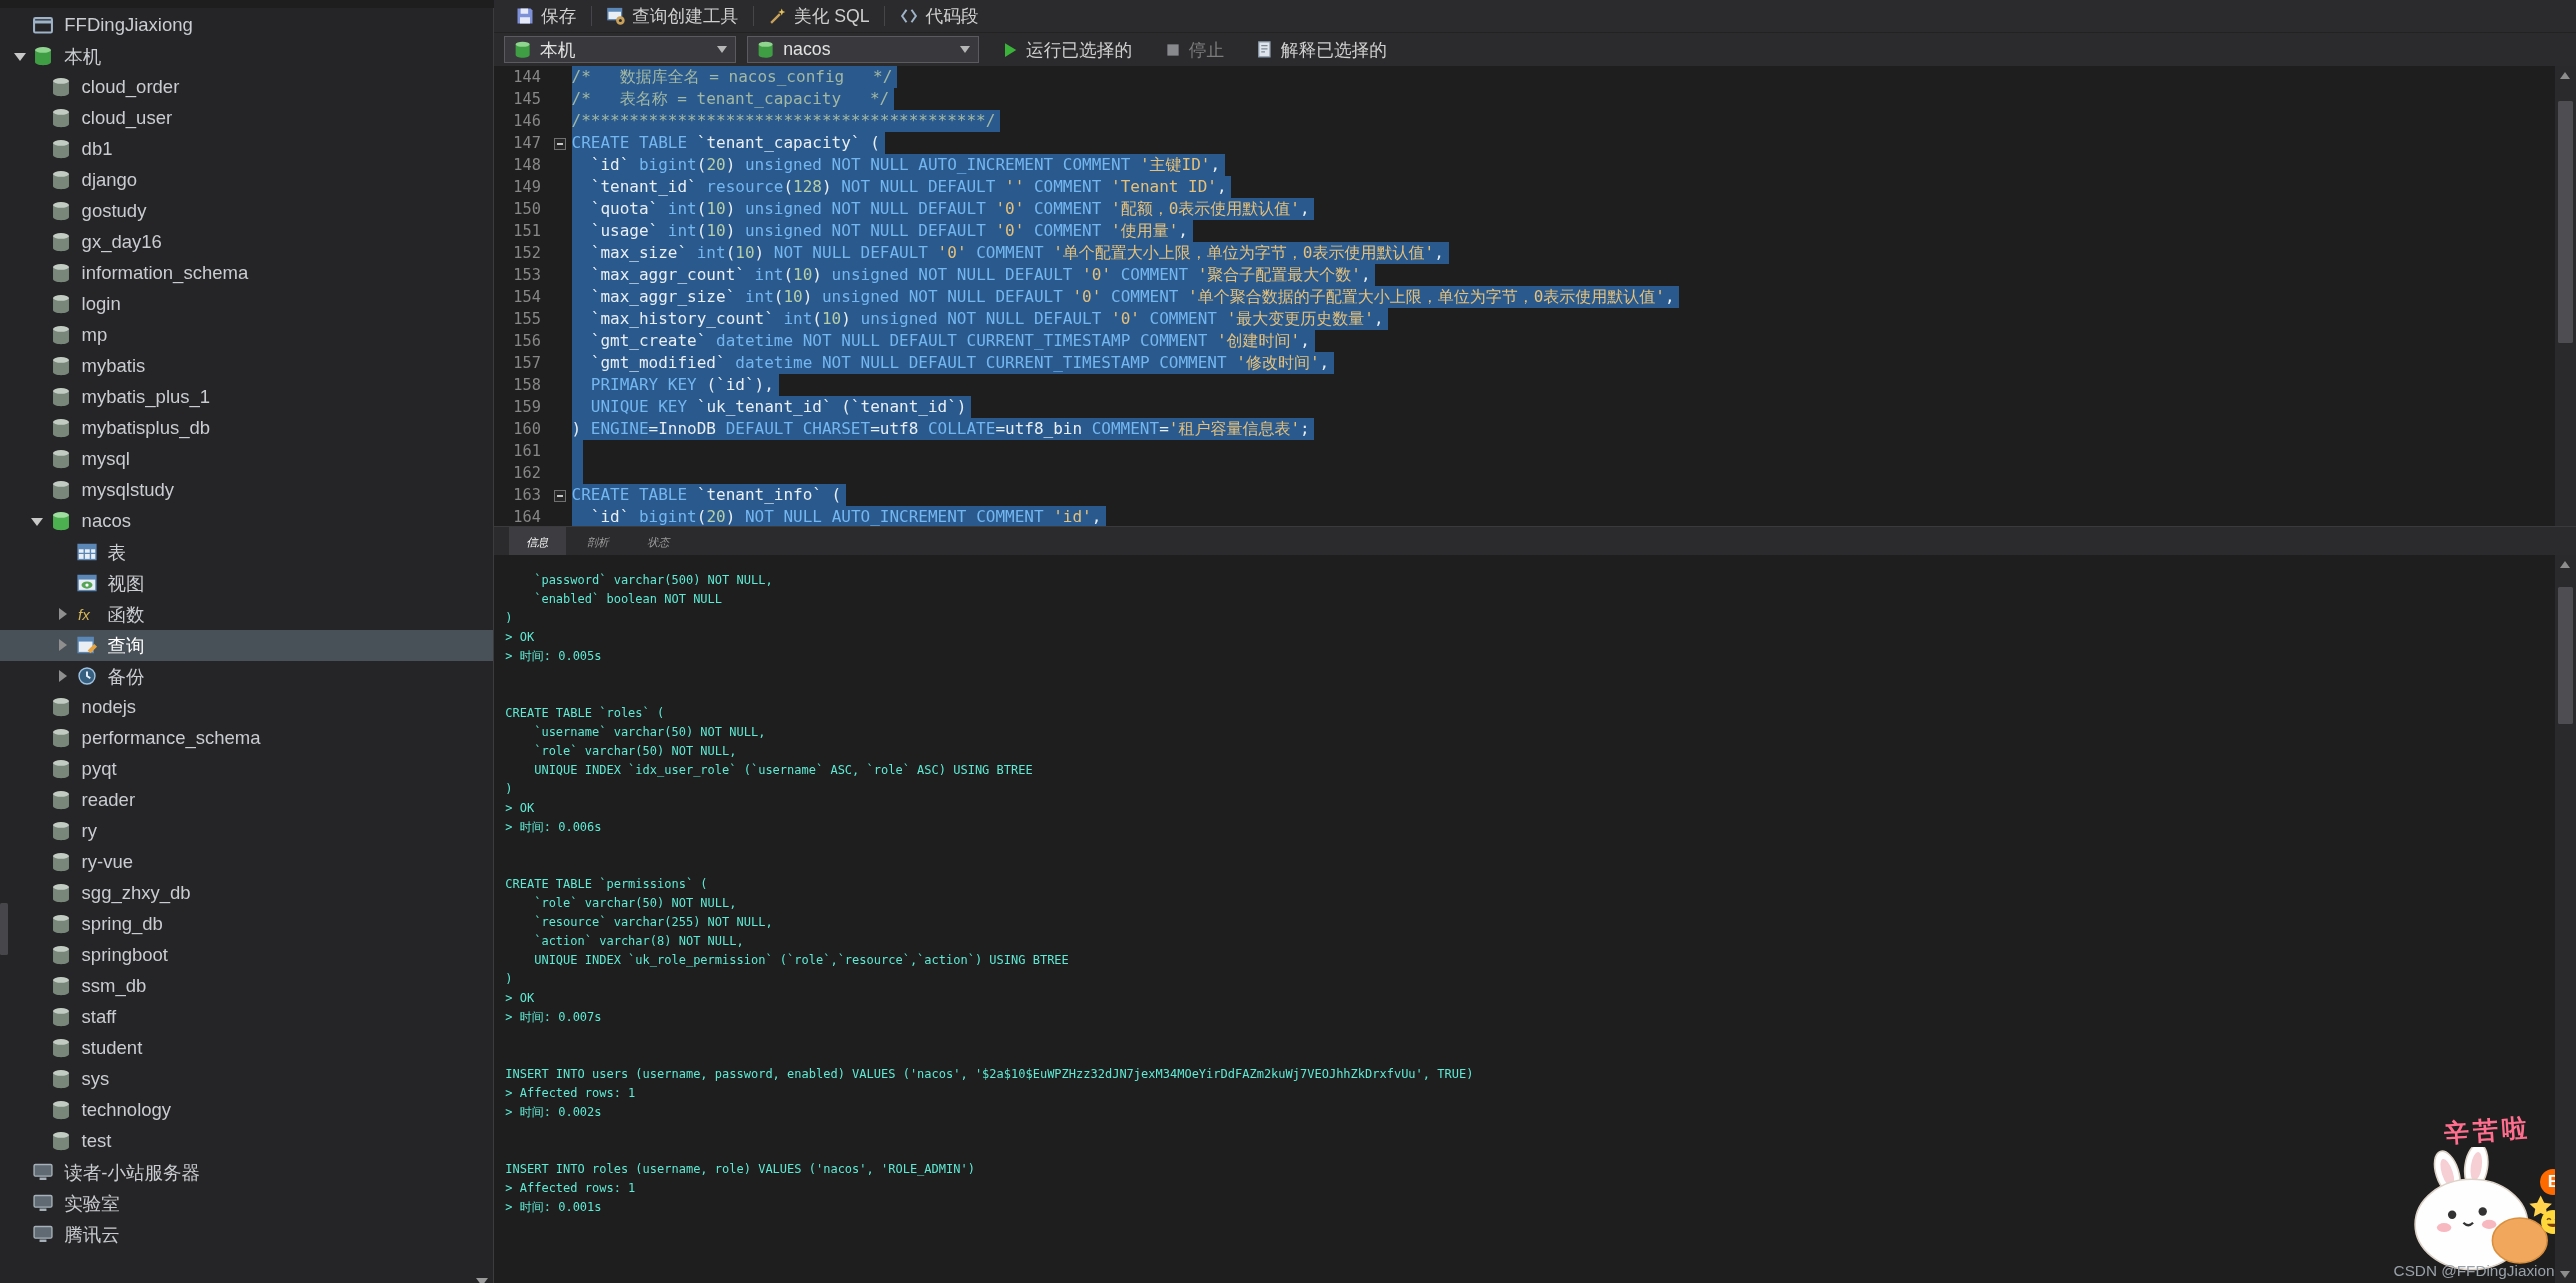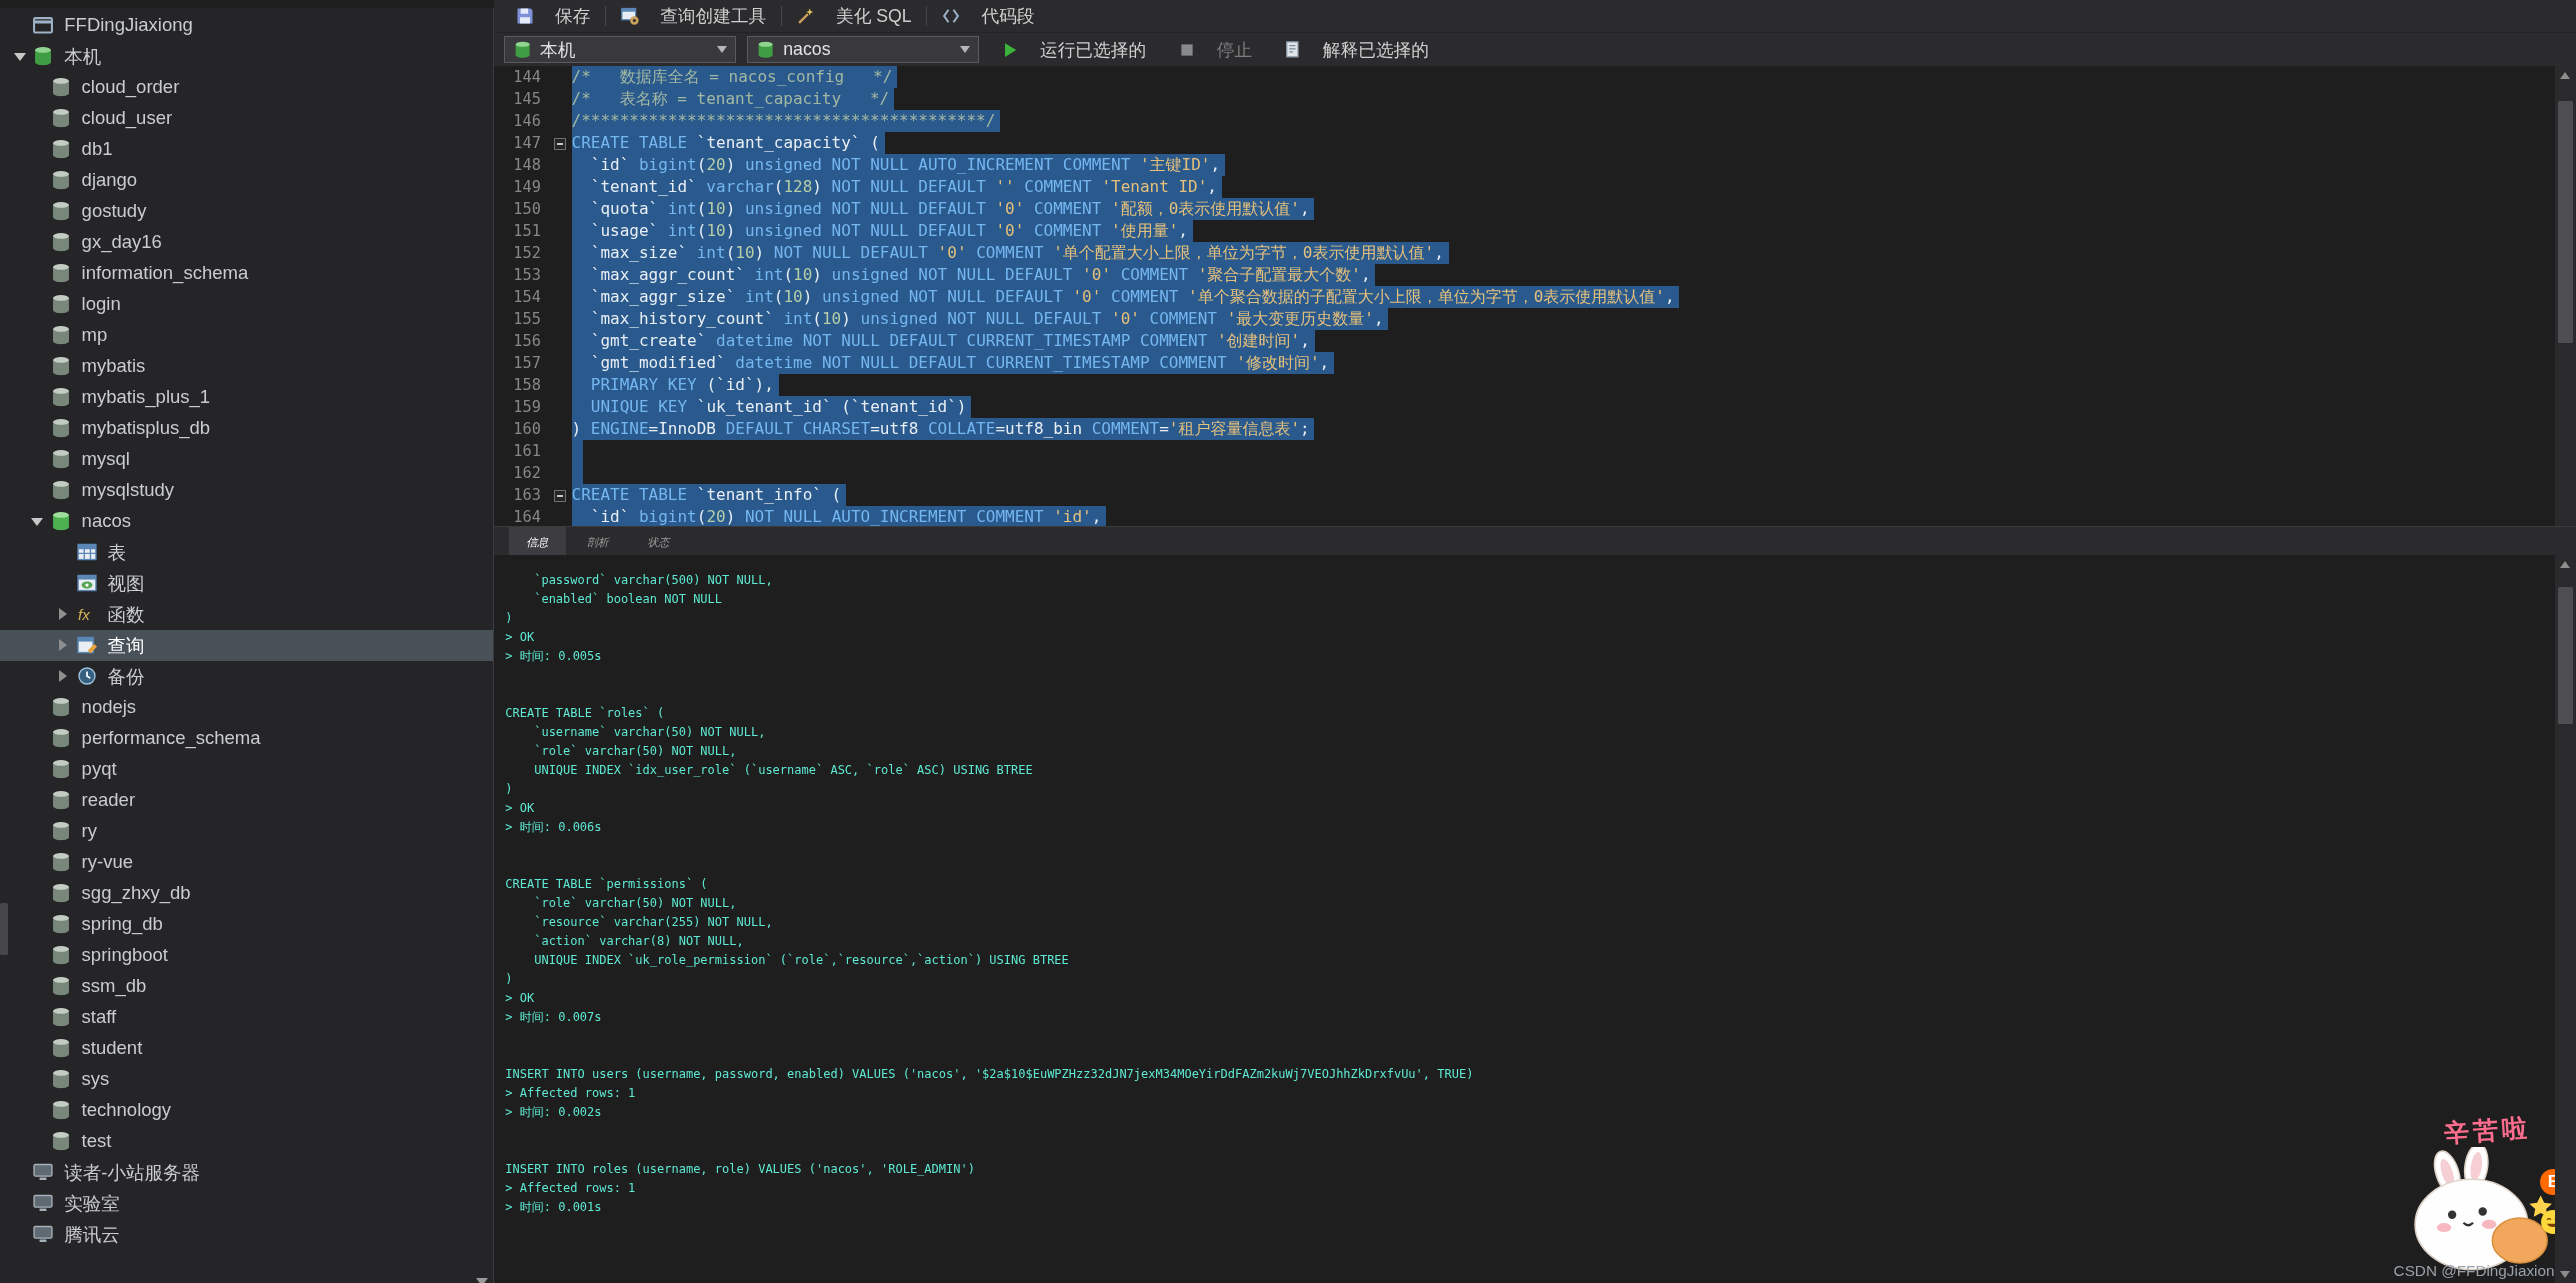--- a/index.html
+++ b/index.html
@@ -24,21 +24,21 @@
   .sb-scroll-down{position:absolute;right:4.8px;bottom:6.4px;width:0;height:0;
       border-left:6.4px solid transparent;border-right:6.4px solid transparent;border-top:8px solid #9a9a9a;}
 
   
   .main{position:absolute;left:494px;top:0;right:0;bottom:0;}
 
   .toolbar-row1{height:32px;background:#2b2b2e;border-bottom:0.8px solid #222;
       display:flex;align-items:center;padding-left:11.3px;gap:4.8px;}
   .toolbar-row2{height:33px;background:#2b2b2e;border-bottom:0.8px solid #161616;
       display:flex;align-items:center;padding-left:9.7px;gap:11.3px;}
-  .tbtn{display:flex;align-items:center;gap:20px;font-size:17.7px;color:#cfcfcf;padding:0 9.7px;height:100%;}
+  .tbtn{display:flex;align-items:center;gap:6px;font-size:17.7px;color:#cfcfcf;padding:0 9.7px;height:100%;}
   .tbtn .tlabel.dim{color:#7d7d7d;}
   .ticon{display:flex;align-items:center;}
   .ticon svg{width:20px;height:20px;}
   .vsep{width:0.8px;height:19.3px;background:#46464a;flex:none;}
   .combo{width:232px;height:27px;background:#39393d;border:0.8px solid #5a5a5f;display:flex;
       align-items:center;gap:8px;padding:0 8px;font-size:17.7px;color:#e2e2e2;box-sizing:border-box;}
   .cicon svg{width:19.3px;height:19.3px;display:block;}
   .caret{width:0;height:0;border-left:5.6px solid transparent;border-right:5.6px solid transparent;
       border-top:7.2px solid #b6b6b6;margin-left:auto;}
 
@@ -596,21 +596,21 @@
       </div>
     </div>
 
     <div class="editor">
       <div>
           <div class="code-line"><span class="gutter">144</span><span class="fold"></span><span class="code sel"><span class="com">/*   数据库全名 = nacos_config   */</span></span></div>
           <div class="code-line"><span class="gutter">145</span><span class="fold"></span><span class="code sel"><span class="com">/*   表名称 = tenant_capacity   */</span></span></div>
           <div class="code-line"><span class="gutter">146</span><span class="fold"></span><span class="code sel"><span class="com">/******************************************/</span></span></div>
           <div class="code-line"><span class="gutter">147</span><span class="fold has-fold"></span><span class="code sel"><span class="kw">CREATE</span> <span class="kw">TABLE</span> `tenant_capacity` (</span></div>
           <div class="code-line"><span class="gutter">148</span><span class="fold"></span><span class="code sel">  `id` <span class="kw">bigint</span>(<span class="num">20</span>) <span class="kw">unsigned</span> <span class="kw">NOT</span> <span class="kw">NULL</span> <span class="kw">AUTO_INCREMENT</span> <span class="kw">COMMENT</span> <span class="str">'主键ID'</span>,</span></div>
-          <div class="code-line"><span class="gutter">149</span><span class="fold"></span><span class="code sel">  `tenant_id` <span class="kw">varchar</span>(<span class="num">128</span>) <span class="kw">NOT</span> <span class="kw">NULL</span> <span class="kw">DEFAULT</span> <span class="str">''</span> <span class="kw">COMMENT</span> <span class="str">'Tenant ID'</span>,</span></div>
+          <div class="code-line"><span class="gutter">149</span><span class="fold"></span><span class="code sel">  `tenant_id` <span class="kw">resource</span>(<span class="num">128</span>) <span class="kw">NOT</span> <span class="kw">NULL</span> <span class="kw">DEFAULT</span> <span class="str">''</span> <span class="kw">COMMENT</span> <span class="str">'Tenant ID'</span>,</span></div>
           <div class="code-line"><span class="gutter">150</span><span class="fold"></span><span class="code sel">  `quota` <span class="kw">int</span>(<span class="num">10</span>) <span class="kw">unsigned</span> <span class="kw">NOT</span> <span class="kw">NULL</span> <span class="kw">DEFAULT</span> <span class="str">'0'</span> <span class="kw">COMMENT</span> <span class="str">'配额，0表示使用默认值'</span>,</span></div>
           <div class="code-line"><span class="gutter">151</span><span class="fold"></span><span class="code sel">  `usage` <span class="kw">int</span>(<span class="num">10</span>) <span class="kw">unsigned</span> <span class="kw">NOT</span> <span class="kw">NULL</span> <span class="kw">DEFAULT</span> <span class="str">'0'</span> <span class="kw">COMMENT</span> <span class="str">'使用量'</span>,</span></div>
           <div class="code-line"><span class="gutter">152</span><span class="fold"></span><span class="code sel">  `max_size` <span class="kw">int</span>(<span class="num">10</span>) <span class="kw">NOT</span> <span class="kw">NULL</span> <span class="kw">DEFAULT</span> <span class="str">'0'</span> <span class="kw">COMMENT</span> <span class="str">'单个配置大小上限，单位为字节，0表示使用默认值'</span>,</span></div>
           <div class="code-line"><span class="gutter">153</span><span class="fold"></span><span class="code sel">  `max_aggr_count` <span class="kw">int</span>(<span class="num">10</span>) <span class="kw">unsigned</span> <span class="kw">NOT</span> <span class="kw">NULL</span> <span class="kw">DEFAULT</span> <span class="str">'0'</span> <span class="kw">COMMENT</span> <span class="str">'聚合子配置最大个数'</span>,</span></div>
           <div class="code-line"><span class="gutter">154</span><span class="fold"></span><span class="code sel">  `max_aggr_size` <span class="kw">int</span>(<span class="num">10</span>) <span class="kw">unsigned</span> <span class="kw">NOT</span> <span class="kw">NULL</span> <span class="kw">DEFAULT</span> <span class="str">'0'</span> <span class="kw">COMMENT</span> <span class="str">'单个聚合数据的子配置大小上限，单位为字节，0表示使用默认值'</span>,</span></div>
           <div class="code-line"><span class="gutter">155</span><span class="fold"></span><span class="code sel">  `max_history_count` <span class="kw">int</span>(<span class="num">10</span>) <span class="kw">unsigned</span> <span class="kw">NOT</span> <span class="kw">NULL</span> <span class="kw">DEFAULT</span> <span class="str">'0'</span> <span class="kw">COMMENT</span> <span class="str">'最大变更历史数量'</span>,</span></div>
           <div class="code-line"><span class="gutter">156</span><span class="fold"></span><span class="code sel">  `gmt_create` <span class="kw">datetime</span> <span class="kw">NOT</span> <span class="kw">NULL</span> <span class="kw">DEFAULT</span> <span class="kw">CURRENT_TIMESTAMP</span> <span class="kw">COMMENT</span> <span class="str">'创建时间'</span>,</span></div>
           <div class="code-line"><span class="gutter">157</span><span class="fold"></span><span class="code sel">  `gmt_modified` <span class="kw">datetime</span> <span class="kw">NOT</span> <span class="kw">NULL</span> <span class="kw">DEFAULT</span> <span class="kw">CURRENT_TIMESTAMP</span> <span class="kw">COMMENT</span> <span class="str">'修改时间'</span>,</span></div>
           <div class="code-line"><span class="gutter">158</span><span class="fold"></span><span class="code sel">  <span class="kw">PRIMARY</span> <span class="kw">KEY</span> (`id`),</span></div>
           <div class="code-line"><span class="gutter">159</span><span class="fold"></span><span class="code sel">  <span class="kw">UNIQUE</span> <span class="kw">KEY</span> `uk_tenant_id` (`tenant_id`)</span></div>

